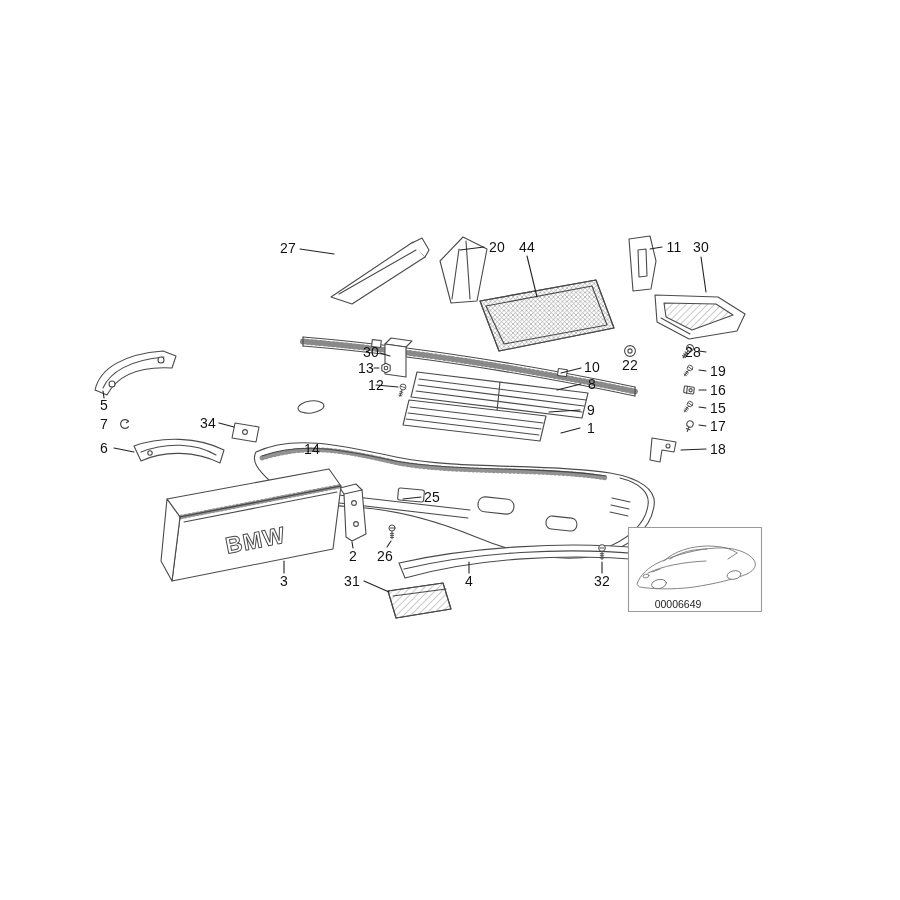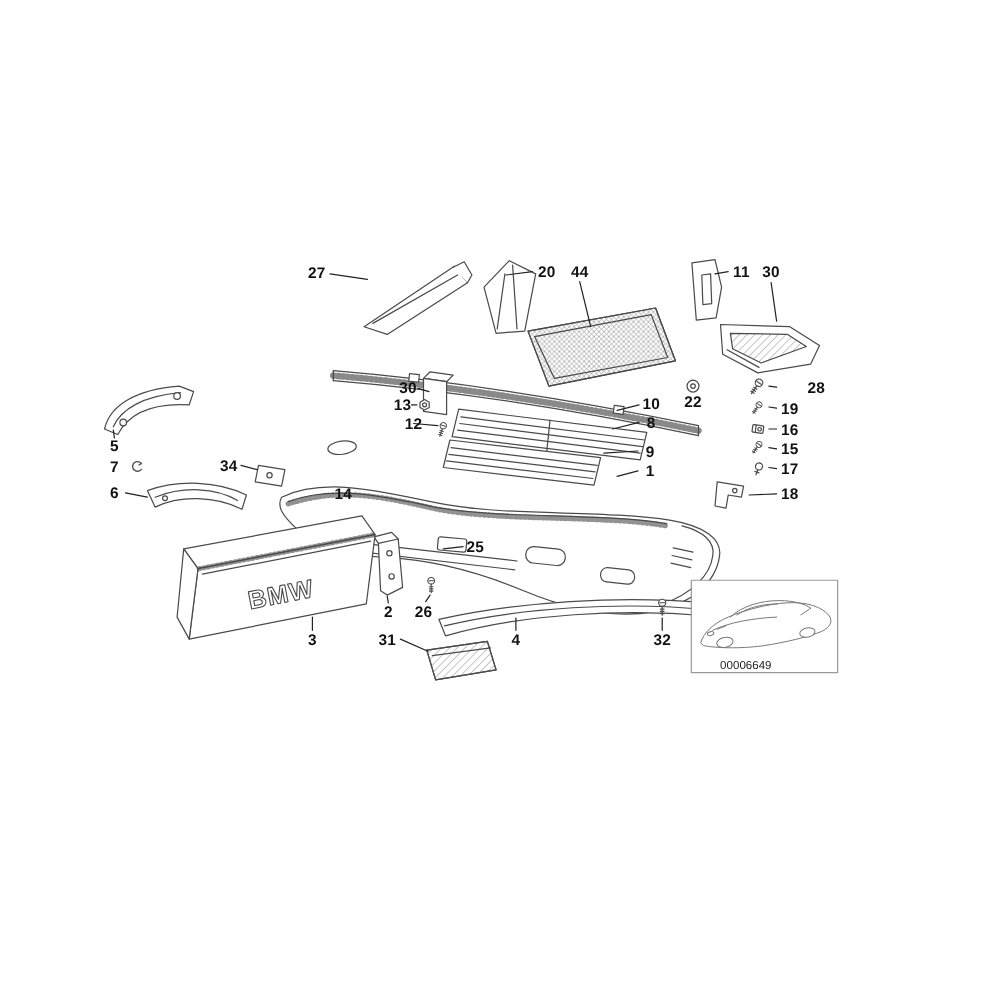--- a/index.html
+++ b/index.html
@@ -1,20 +1,20 @@
 <!DOCTYPE html>
 <html><head>
 <meta charset="utf-8">
 <style>
   html,body{margin:0;padding:0;background:#fff;}
   .stage{position:relative;width:900px;height:900px;background:#fff;overflow:hidden;
          font-family:"Liberation Sans",sans-serif;}
   svg.diagram{position:absolute;left:0;top:0;}
   svg text{font-family:"Liberation Sans",sans-serif;}
-  .callout{position:absolute;transform:translate(-50%,-50%);font-size:14px;font-weight:bold;
+  .callout{position:absolute;transform:translate(-50%,-50%);font-size:14px;font-weight:normal;
            color:#111;line-height:1;letter-spacing:.2px;cursor:pointer;user-select:none;}
   .plate-text{font-size:10.5px;fill:#222;}
   .brand-text{font-size:23px;font-weight:bold;fill:#ffffff;stroke:#4a4a4a;stroke-width:1;letter-spacing:1px;}
 </style>
 </head>
 <body>
 
 <div class="stage">
 
   <svg class="diagram" width="900" height="900" viewBox="0 0 900 900">
@@ -290,19 +290,19 @@
     <div class="callout" style="left:718px;top:449px">18</div>
     <div class="callout" style="left:718px;top:371px">19</div>
     <div class="callout" style="left:497px;top:247px">20</div>
     <div class="callout" style="left:701px;top:247px">30</div>
     <div class="callout" style="left:630px;top:365px">22</div>
     <div class="callout" style="left:208px;top:423px">34</div>
     <div class="callout" style="left:602px;top:581px">32</div>
     <div class="callout" style="left:432px;top:497px">25</div>
     <div class="callout" style="left:385px;top:556px">26</div>
     <div class="callout" style="left:288px;top:248px">27</div>
-    <div class="callout" style="left:742px;top:352px">28</div>
+    <div class="callout" style="left:693px;top:352px">28</div>
     <div class="callout" style="left:527px;top:247px">44</div>
     <div class="callout" style="left:371px;top:352px">30</div>
     <div class="callout" style="left:352px;top:581px">31</div>
   </div>
 
 </div>
 
 </body></html>

